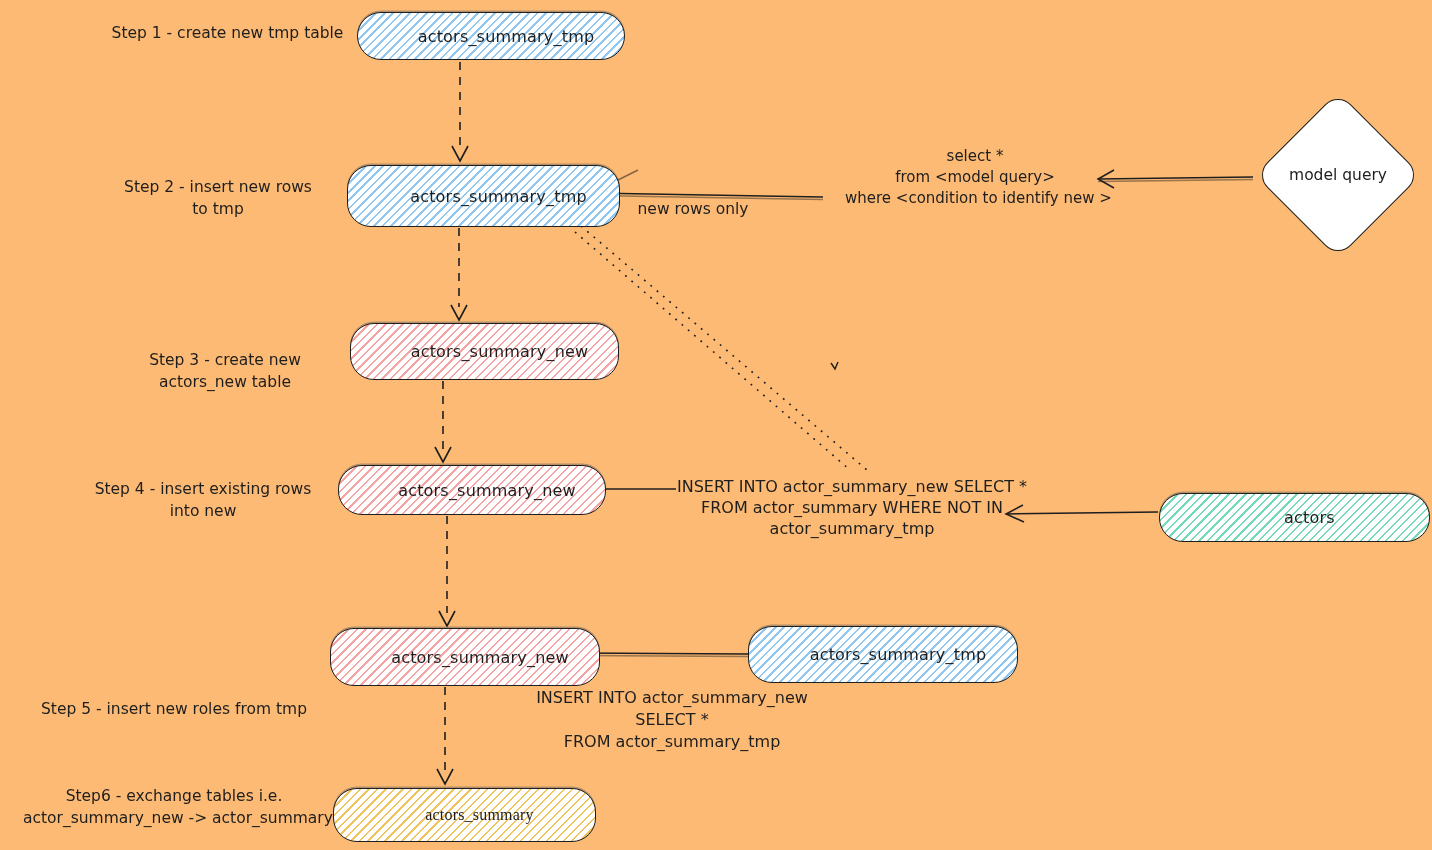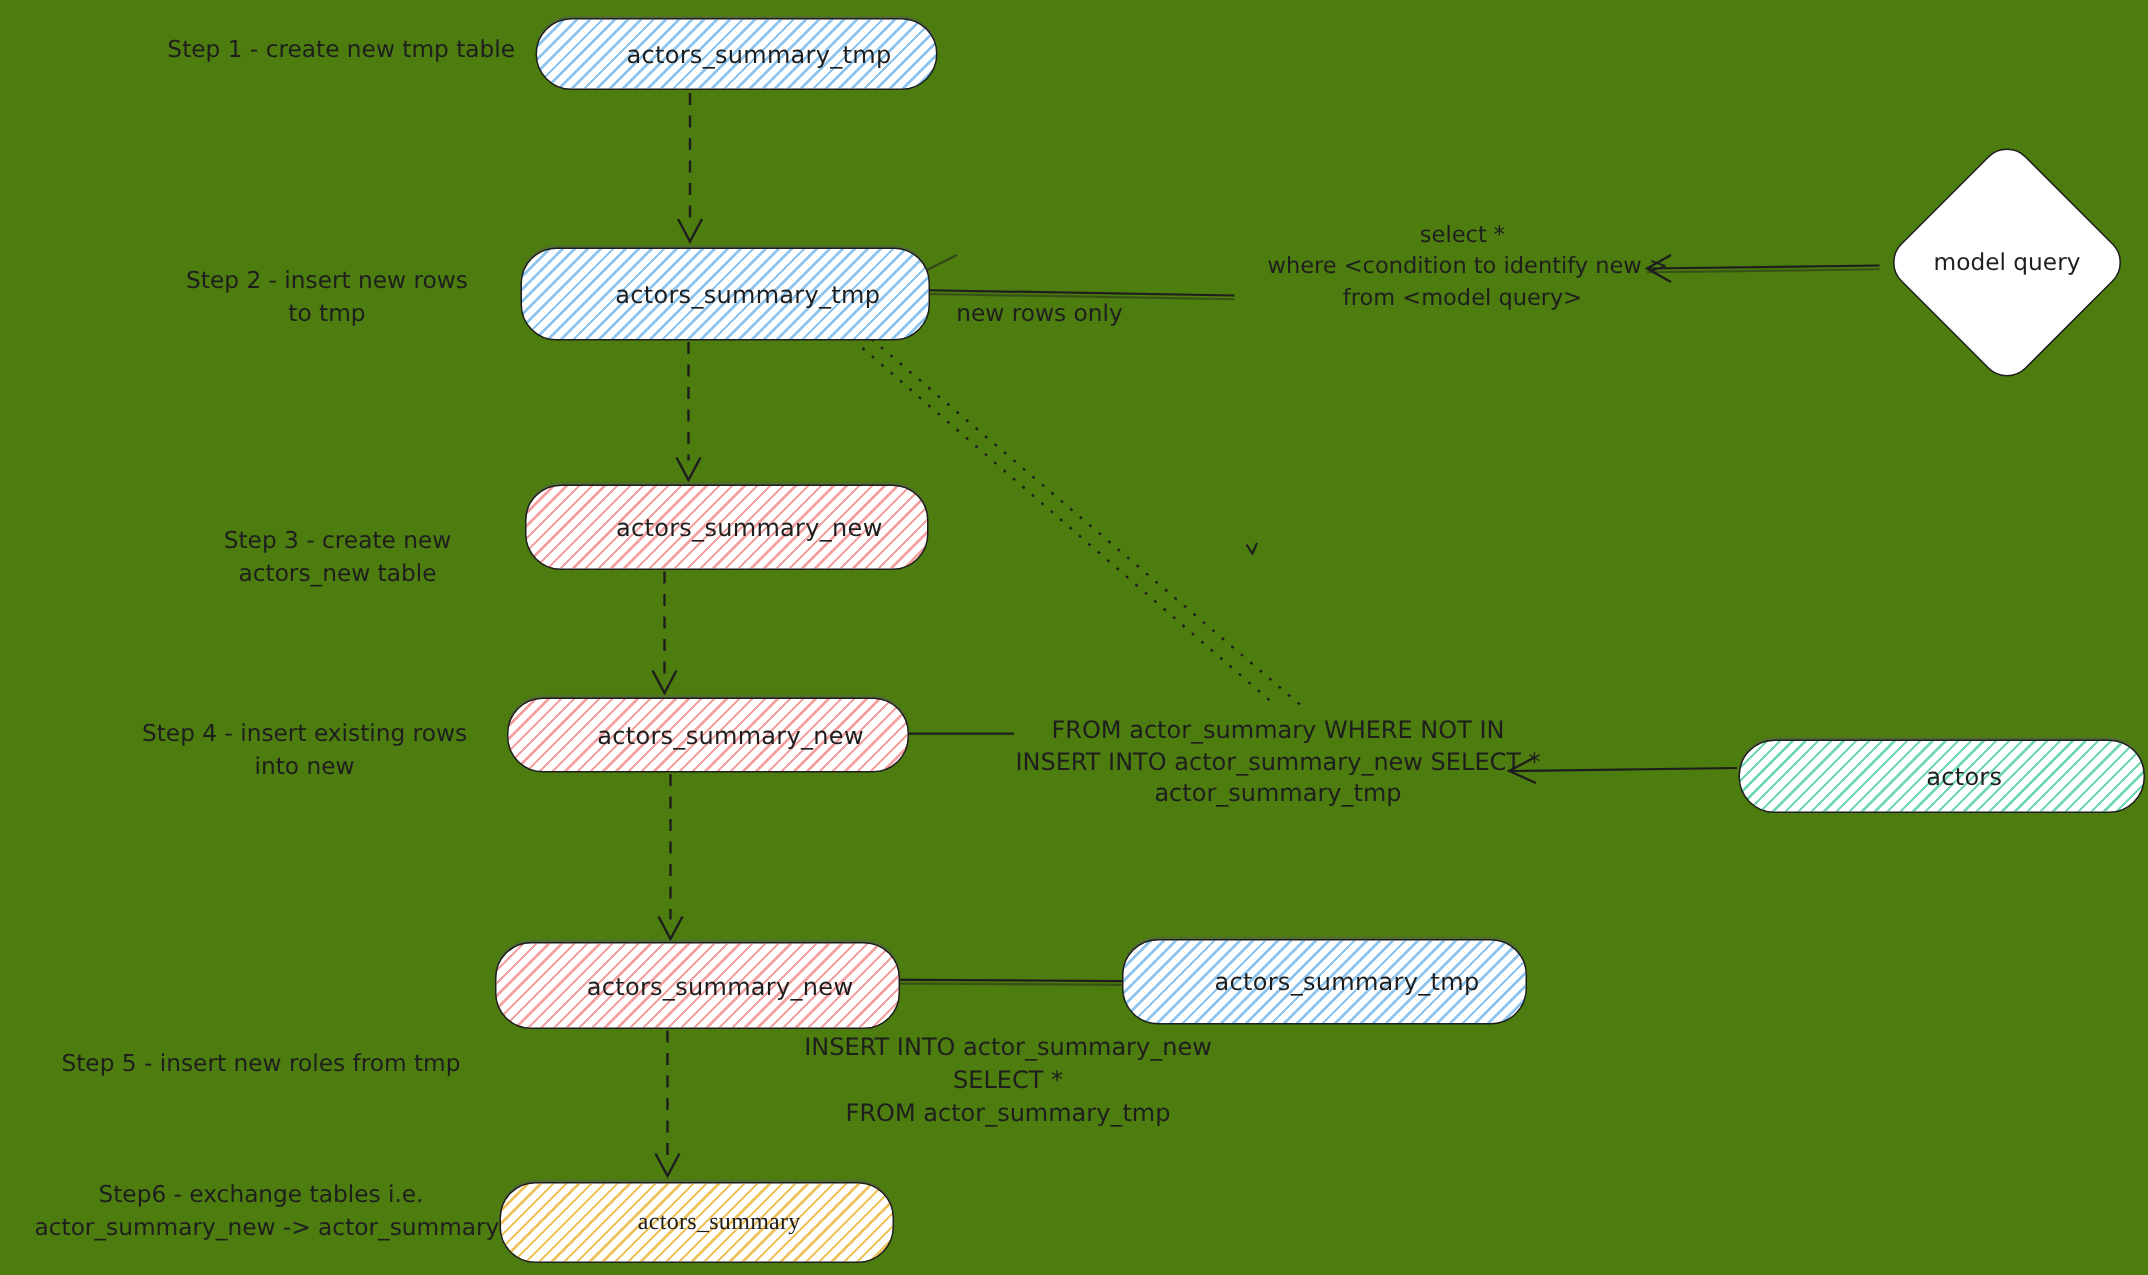--- a/index.html
+++ b/index.html
@@ -1,19 +1,19 @@
 <!DOCTYPE html>
 <html style="--stroke: #1e1e1e; --blue-hatch: #8fc7f0; --pink-hatch: #f5a3a3; --teal-hatch: #74d9b6; --yellow-hatch: #f0c45f;"><head>
 <meta charset="utf-8">
 <style>
   html,body { margin:0; padding:0; background:#ffffff; }
   .canvas {
     position: relative;
     width: 1432px; height: 850px;
-    background: #4d7c0f;
+    background: #fdba74;
     font-family: "DejaVu Sans", "Liberation Sans", sans-serif;
     color: #1e1e1e;
     overflow: hidden;
   }
   svg.connectors { position:absolute; left:0; top:0; z-index:1; }
   svg.connectors path, svg.connectors polyline { fill:none; stroke:var(--stroke,#1e1e1e); }
 
   .node {
     position: absolute; z-index:2;
     border: 1.8px solid var(--stroke,#1e1e1e);
@@ -148,31 +148,31 @@
 
   <div class="node teal" style="left:1159px; top:493px; width:239px; height:47px;">actors</div>
   <div class="node blue" style="left:748px; top:626px; width:238px; height:55px;">actors_summary_tmp</div>
 
   <div class="diamond">
     <div class="inner">model query</div>
   </div>
 
   <div class="annot small" style="left:845px; top:146px; width:260px;">
     <div>select *</div>
+    <div>from &lt;model query&gt;</div>
     <div>where &lt;condition to identify new &gt;</div>
-    <div>from &lt;model query&gt;</div>
   </div>
 
   <div class="annot" style="left:637px; top:199px; width:112px; font-size:15.5px;">
     <div>new rows only</div>
   </div>
 
   <div class="annot" style="left:672px; top:476px; width:360px;">
+    <div>INSERT INTO actor_summary_new SELECT *</div>
     <div>FROM actor_summary WHERE NOT IN</div>
-    <div>INSERT INTO actor_summary_new SELECT *</div>
     <div>actor_summary_tmp</div>
   </div>
 
   <div class="annot wide" style="left:522px; top:687px; width:300px;">
     <div>INSERT INTO actor_summary_new</div>
     <div>SELECT *</div>
     <div>FROM actor_summary_tmp</div>
   </div>
 
 </div>

